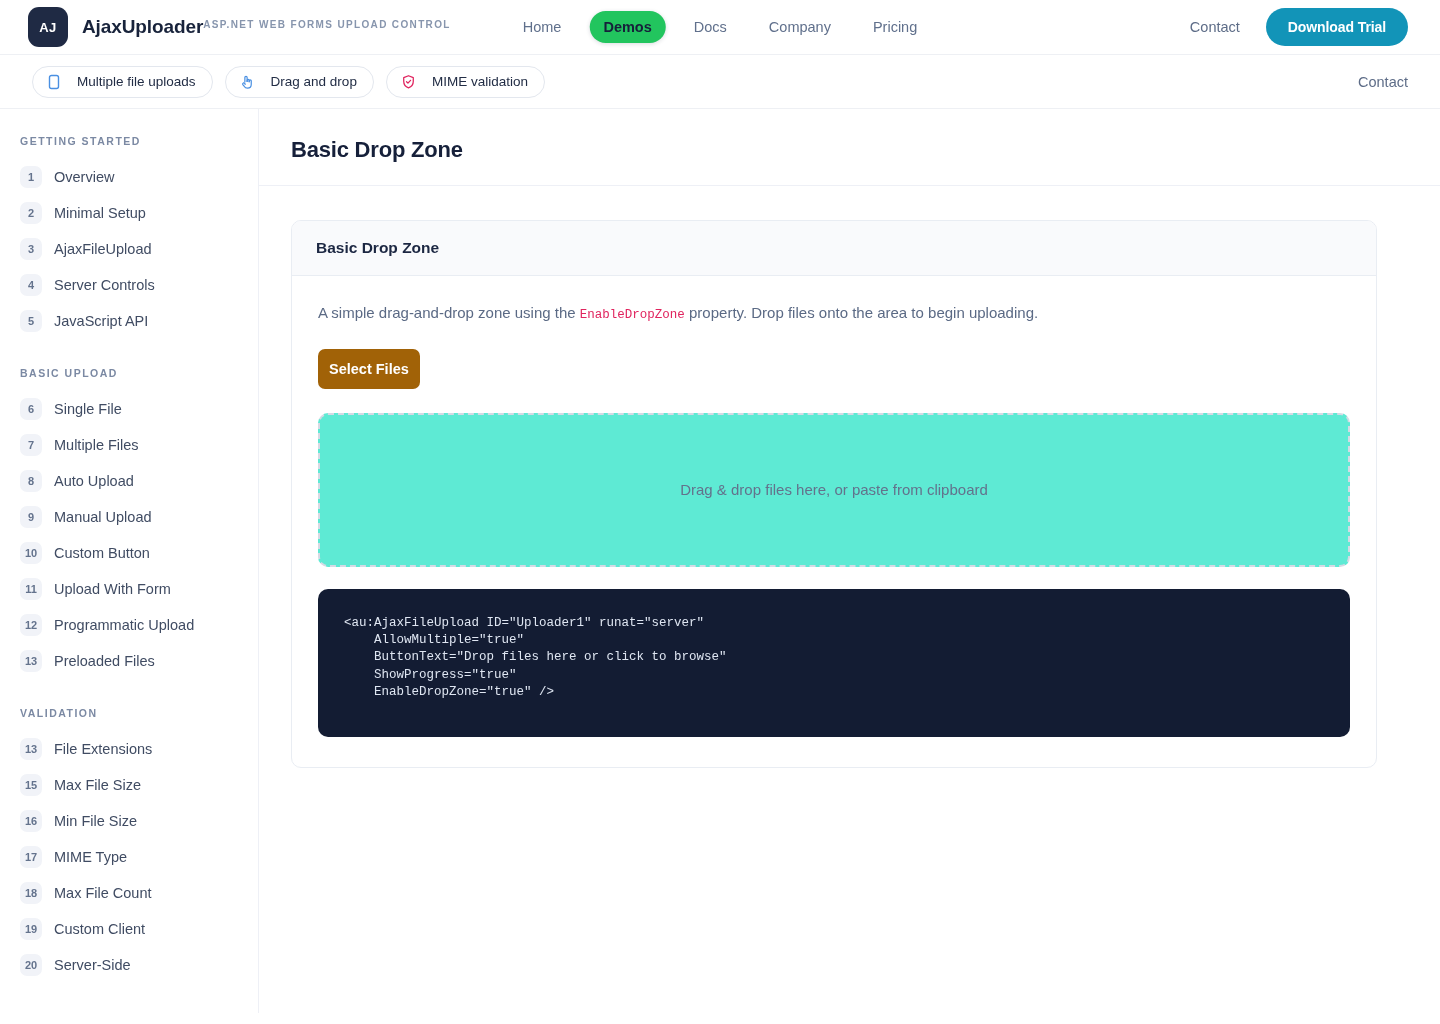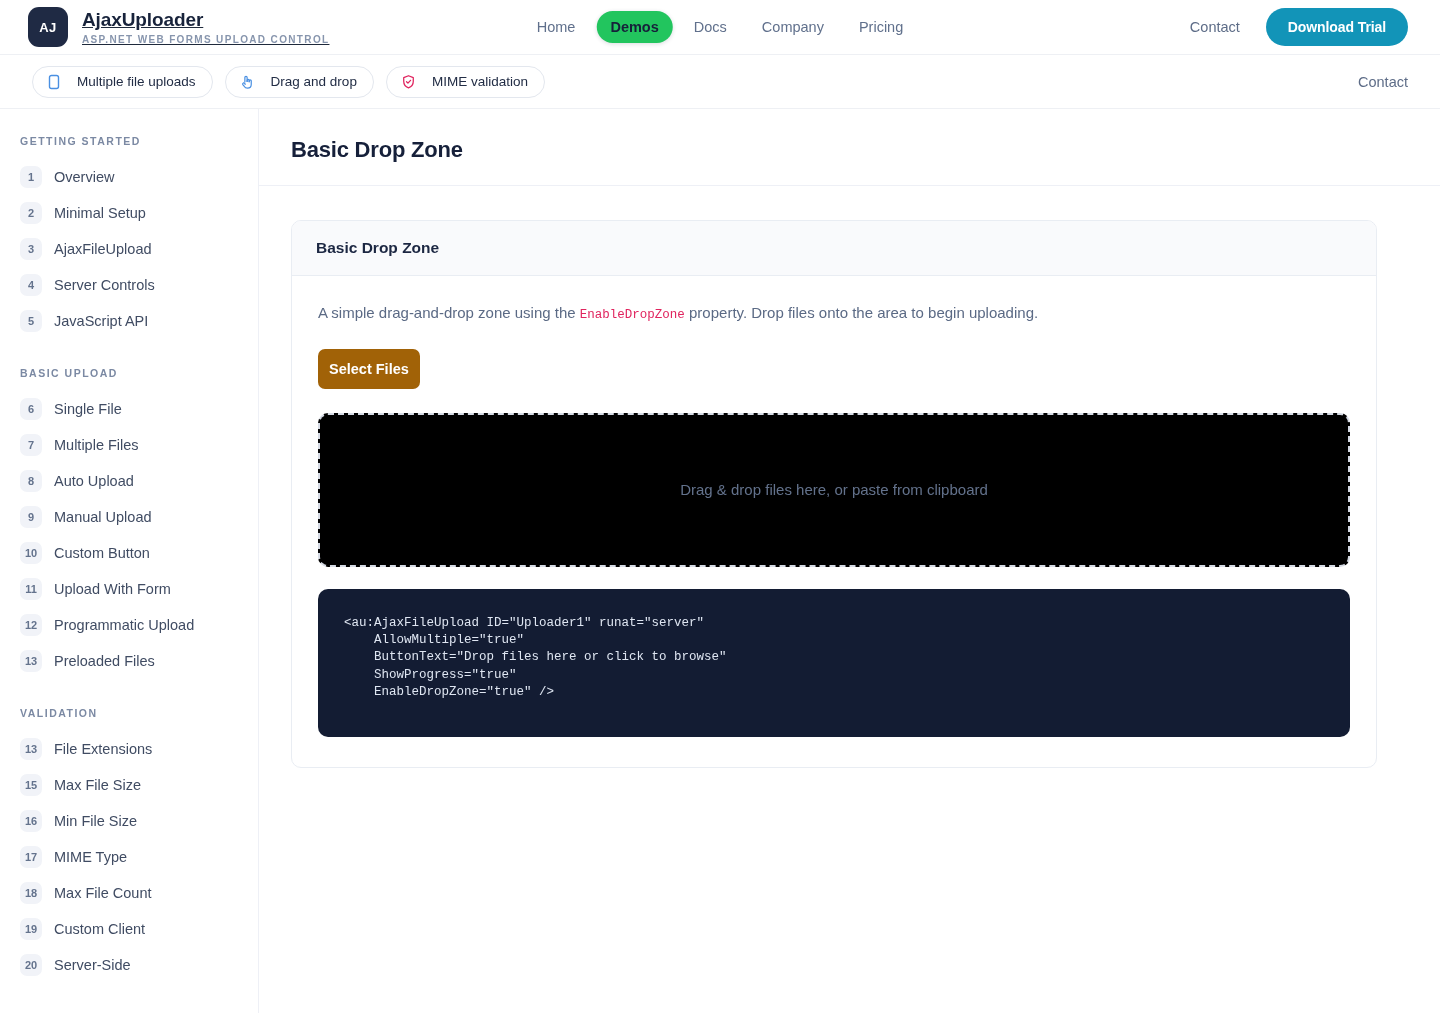--- a/index.html
+++ b/index.html
@@ -24,29 +24,29 @@
   }
   .brand { display: flex; align-items: center; gap: 14px; }
   .logo-badge {
     width: 40px; height: 40px;
     border-radius: 11px;
     background: #1f2a44;
     color: #fff;
     display: flex; align-items: center; justify-content: center;
     font-size: 13px; font-weight: bold; letter-spacing: .4px;
   }
-  .brand-text { display: flex; flex-direction: column; justify-content: flex-start; text-decoration: underline; }
+  .brand-text { display: flex; flex-direction: row; justify-content: flex-start; }
   .brand-title { font-size: 19px; font-weight: bold; color: #18233b; line-height: 1.15; letter-spacing: -.1px; }
   .brand-sub { font-size: 10px; letter-spacing: 1.35px; color: #8795ad; font-weight: bold; margin-top: 3px; }
 
   .mainnav {
     position: absolute;
     left: 50%;
     transform: translateX(-50%);
-    display: flex; align-items: center; gap: 7px;
+    display: flex; align-items: center; gap: 14px;
   }
   .mainnav a {
     font-size: 14.5px;
     color: #60708c;
     text-decoration: none;
     padding: 8px 14px;
     border-radius: 20px;
     white-space: nowrap;
   }
   .mainnav a.active {
@@ -192,21 +192,21 @@
     font-weight: bold;
     font-family: inherit;
     cursor: pointer;
     margin-bottom: 24px;
     display: inline-block;
   }
 
   .dropzone {
     border: 2px dashed #d5dae4;
     border-radius: 10px;
-    background: #000000;
+    background: #5eead4;
     height: 154px;
     display: flex;
     align-items: center;
     justify-content: center;
     font-size: 15px;
     color: #63728c;
     cursor: pointer;
     margin-bottom: 22px;
   }
 

